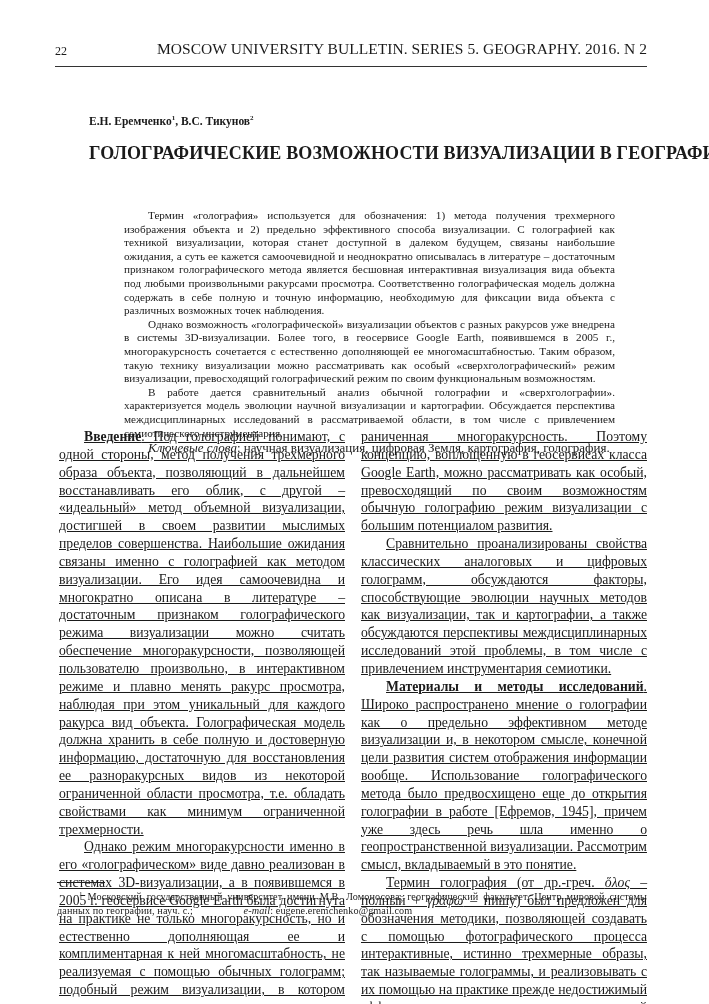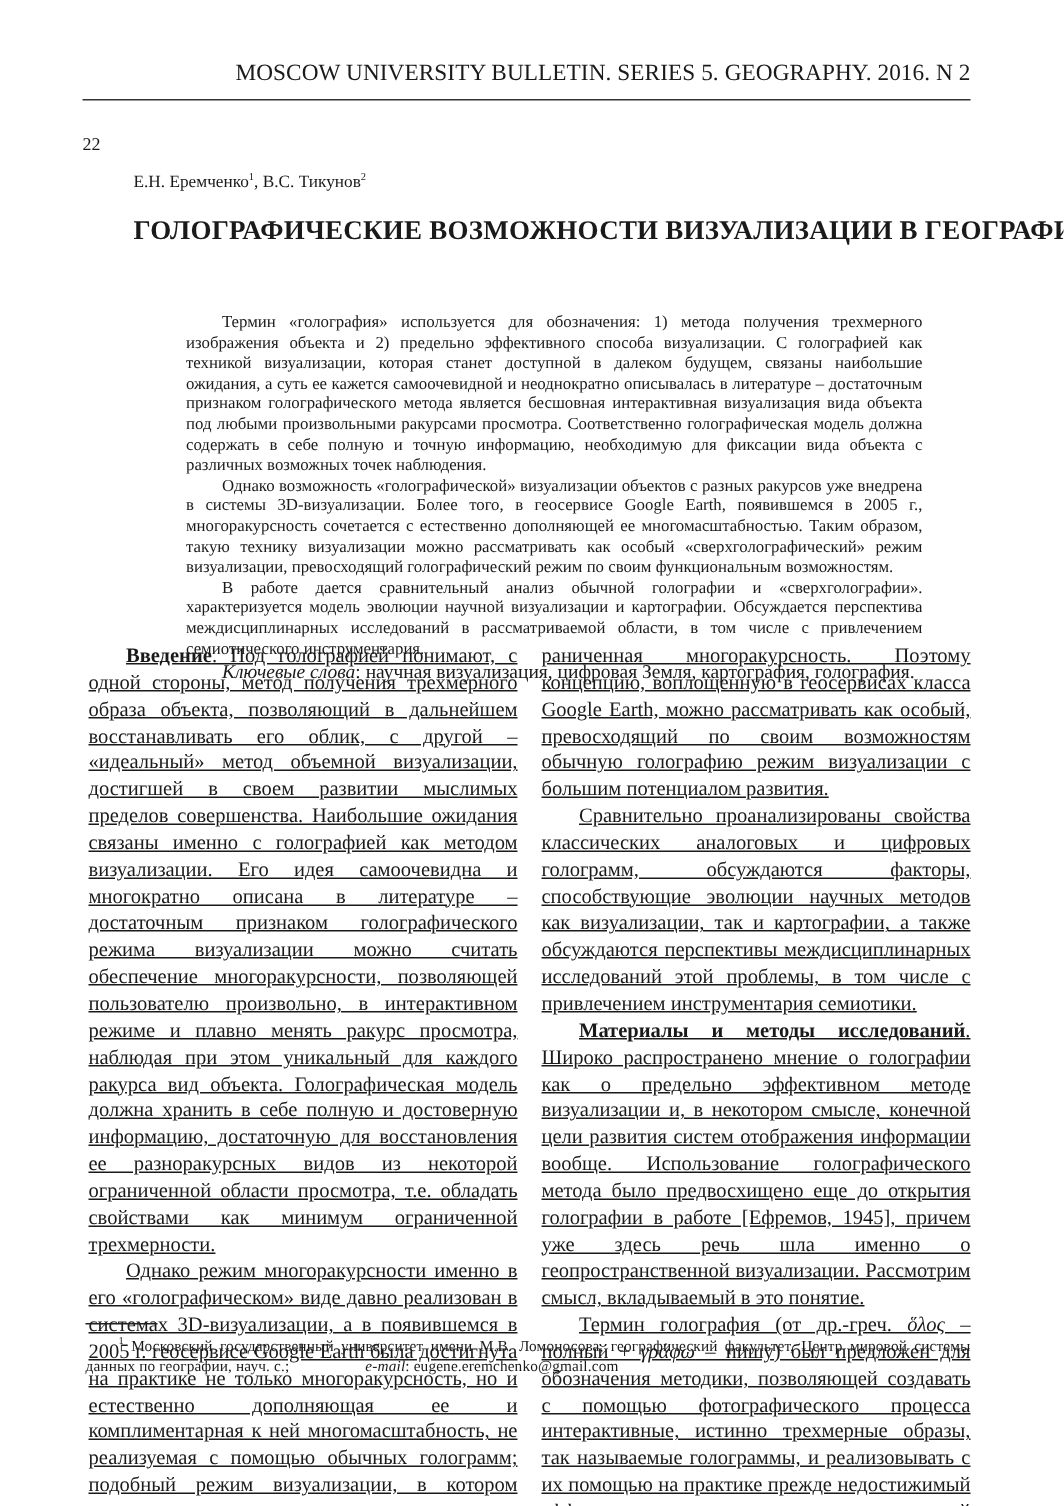--- a/index.html
+++ b/index.html
@@ -1,24 +1,24 @@
 <!DOCTYPE html>
 <html><head>
 <meta charset="utf-8">
 <style>
   html, body { margin: 0; padding: 0; background: #ffffff; }
   body { width: 709px; height: 1004px; position: relative; overflow: hidden; color: #1a1a1a; font-family: "Liberation Serif", "DejaVu Serif", serif; }
   .page { position: absolute; left: 0; top: 0; width: 709px; height: 1004px; }
 
   .running-head { position: absolute; left: 55px; top: 40px; width: 592px; height: 26px; border-bottom: 1.2px solid #333; }
-  .page-num { position: absolute; left: 0; top: 4px; font-size: 12px; margin-top: 45px; }
+  .page-num { position: absolute; left: 0; top: 4px; font-size: 12px; }
   .journal-line { position: absolute; right: 0; top: 0; font-size: 15.5px; letter-spacing: 0.05px; font-family: Liberation Serif, serif; }
 
   .udk { position: absolute; left: 78px; top: 82px; font-size: 15.5px; }
-  .authors { position: absolute; left: 89px; top: 114px; font-size: 11.5px; font-weight: normal; }
+  .authors { position: absolute; left: 89px; top: 114px; font-size: 11.5px; font-weight: bold; }
   .authors sup { font-size: 7px; }
   .title { position: absolute; left: 89px; top: 143px; font-size: 18px; font-weight: bold; letter-spacing: 0.15px; white-space: nowrap; }
 
   .abstract { position: absolute; left: 124px; top: 165px; width: 491px; font-size: 11.2px; line-height: 13.6px; text-align: justify; margin-top: 44px; }
   .abstract p { margin: 0; text-indent: 24px; hyphens: auto; }
   .keywords { position: absolute; left: 148px; top: 400px; font-size: 13px; white-space: nowrap; margin-top: 40px; }
   .keywords .kw-label { font-style: italic; }
 
   .col { position: absolute; top: 428px; width: 286px; font-size: 13.7px; line-height: 17.85px; text-align: justify; }
   .col p { margin: 0; text-indent: 25px; text-decoration: underline; }

